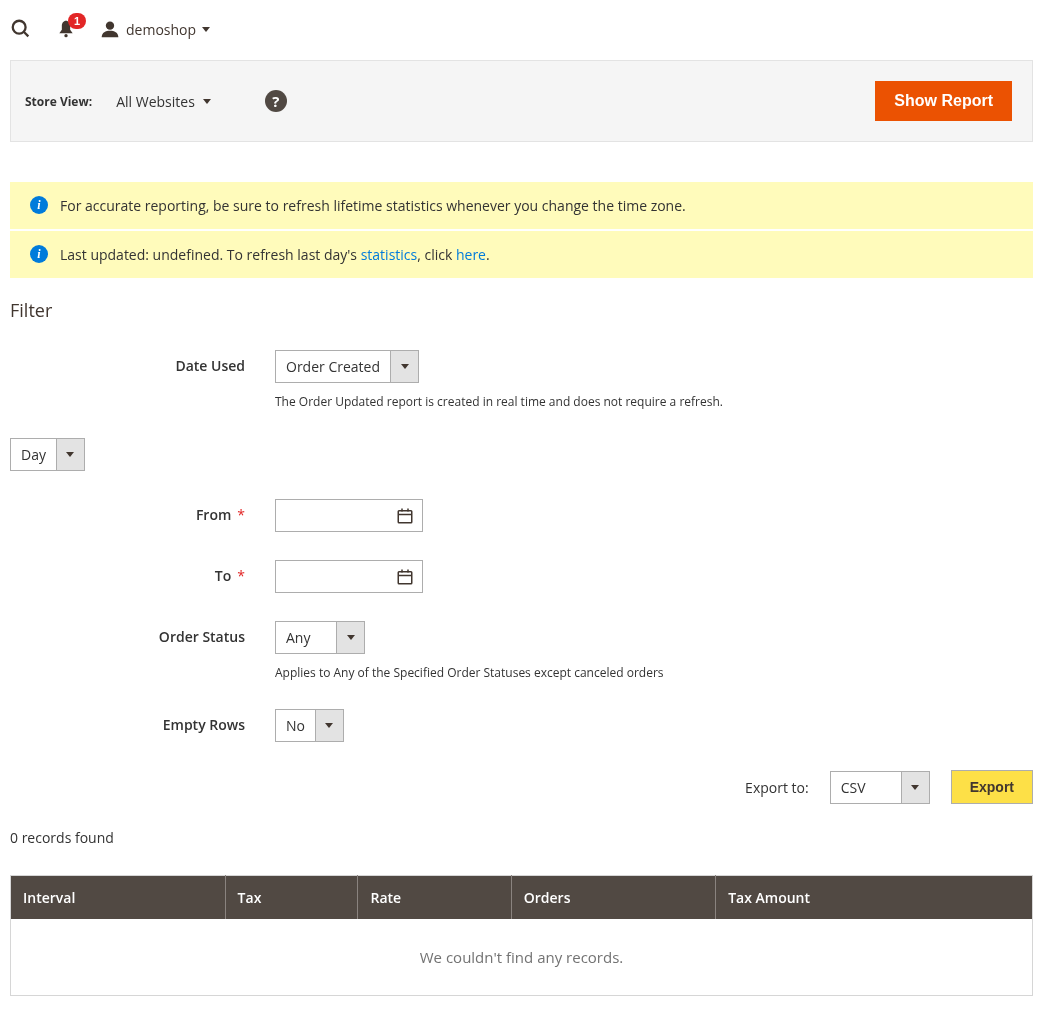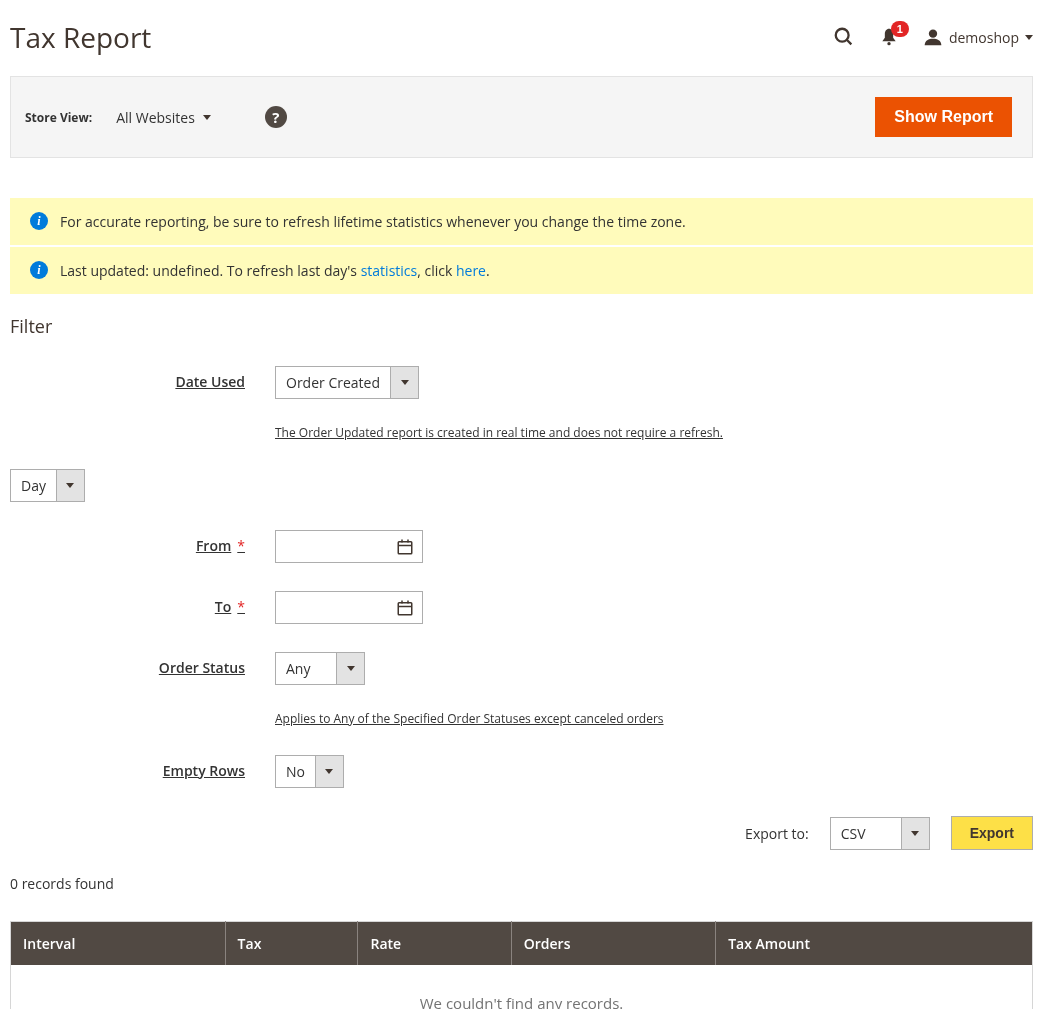--- a/index.html
+++ b/index.html
@@ -132,21 +132,21 @@
     font-family: Georgia, serif;
   }
   .message a { color: #007bdb; text-decoration: none; }
 
   .filter-heading {
     font-size: 18px;
     font-weight: 400;
     color: #41362f;
     margin-bottom: 28px;
   }
-  .filter-form { margin-bottom: 24px; text-decoration: underline; }
+  .filter-form { margin-bottom: 24px; }
   .form-row {
     display: flex;
     align-items: flex-start;
     margin-bottom: 28px;
   }
   .form-label {
     width: 265px;
     text-align: right;
     padding-right: 30px;
     padding-top: 6px;
@@ -196,21 +196,21 @@
     outline: none;
     min-width: 0;
   }
   .date-input .cal-icon {
     padding: 0 8px;
     cursor: pointer;
   }
   .form-note {
     font-size: 12px;
     color: #333;
-    margin-top: 25px;
+    margin-top: 10px;
   }
 
   .export-row {
     display: flex;
     justify-content: flex-end;
     align-items: center;
     gap: 21px;
     margin-bottom: 24px;
   }
   .export-label { font-size: 14px; }
@@ -257,21 +257,20 @@
     border-left: 4px solid transparent;
     border-right: 4px solid transparent;
     border-top: 5px solid #41362f;
   }
   svg { display: block; }
 </style>
 </head>
 <body>
 
 <div class="header">
-  <h1 class="page-title">Tax Report</h1>
   <div class="header-actions">
     <button class="icon-btn">
       <span>
         <svg width="22" height="22" viewBox="0 0 24 24" fill="none" stroke="#41362f" stroke-width="2.5">
             <circle cx="10" cy="10" r="7"></circle>
             <line x1="20" y1="20" x2="15" y2="15"></line>
           </svg>
       </span>
     </button>
     <button class="icon-btn">

